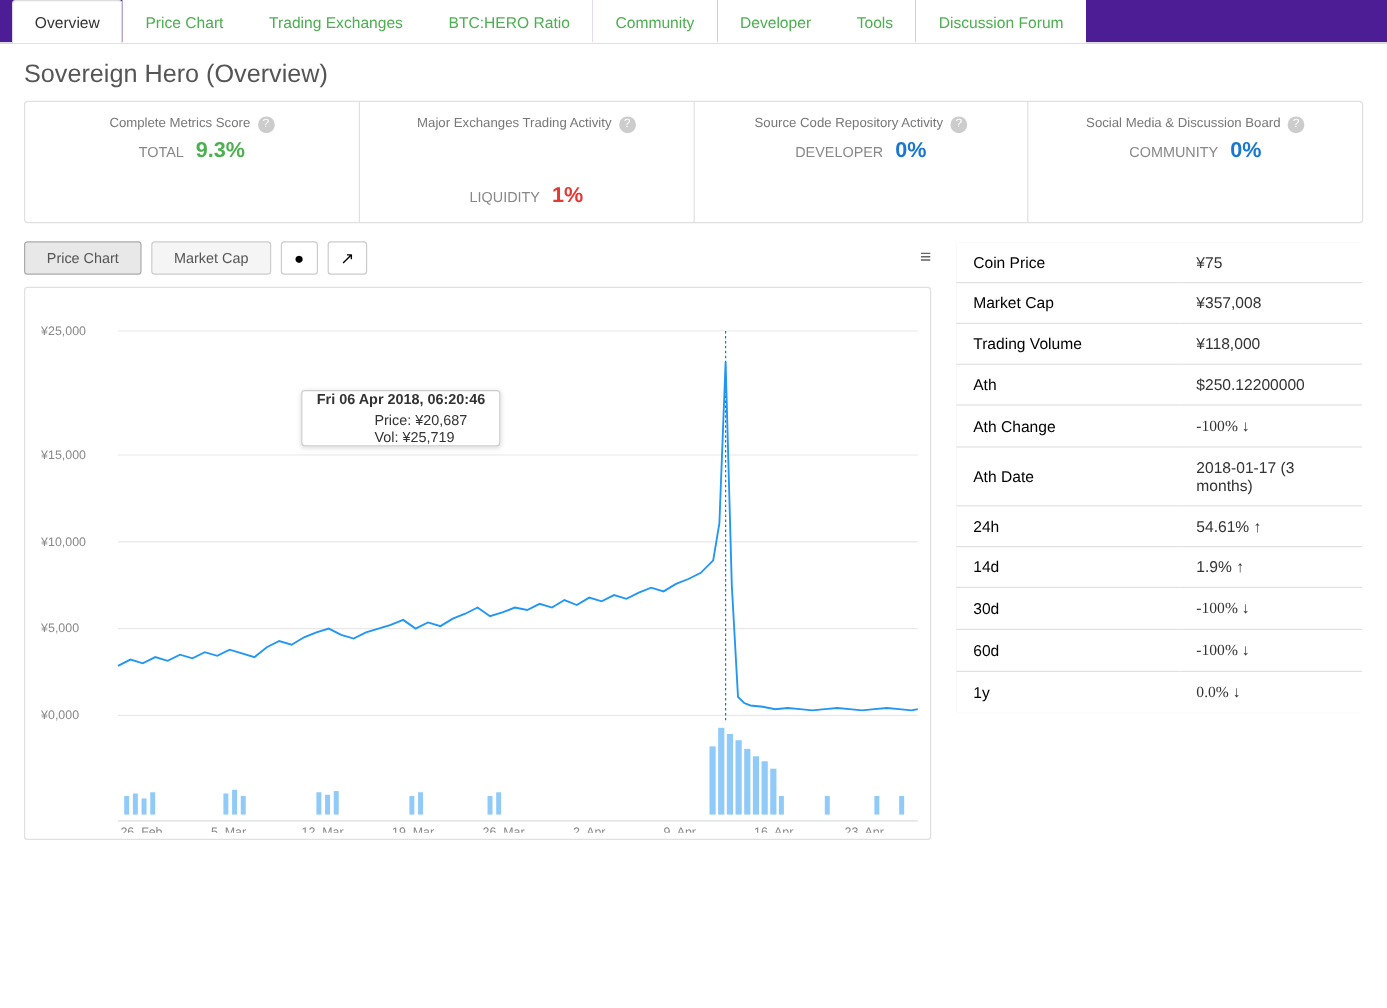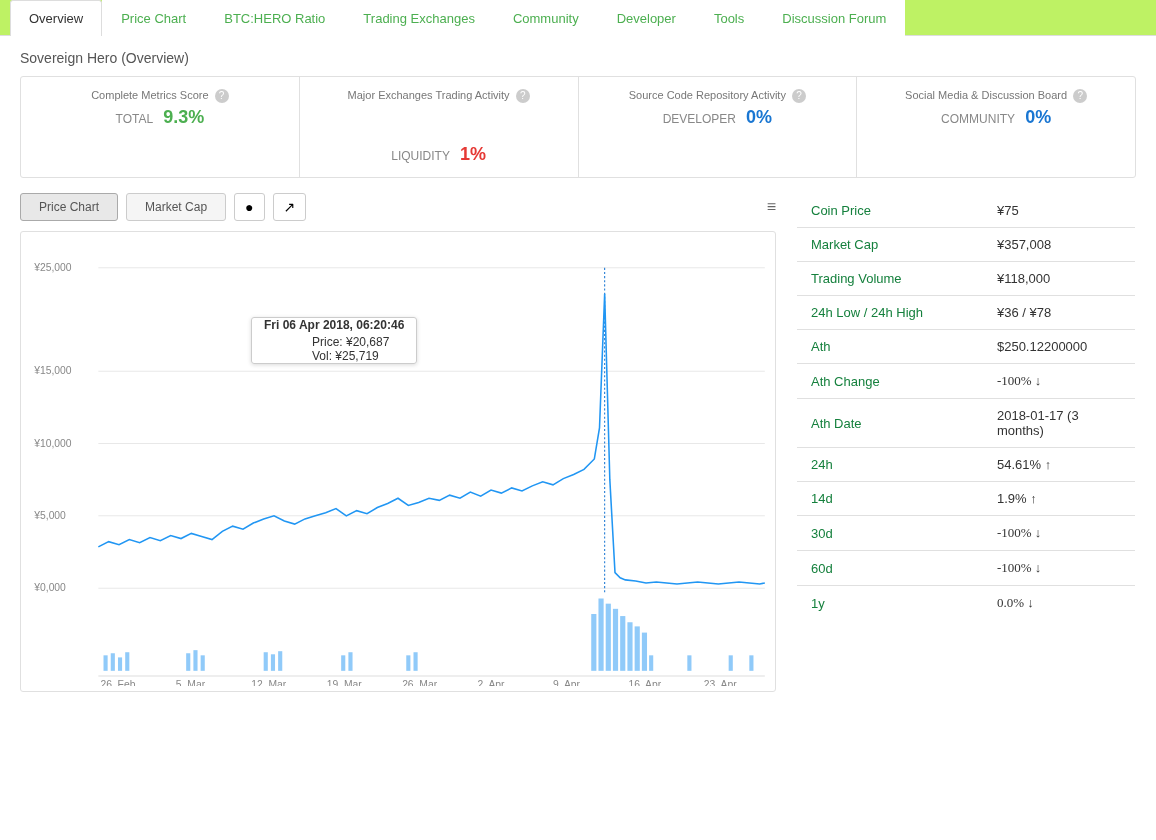--- a/index.html
+++ b/index.html
@@ -2,21 +2,21 @@
 <html><head>
   <meta charset="utf-8">
   <style>
     * { box-sizing: border-box; margin: 0; padding: 0; }
     body { font-family: Arial, sans-serif; font-size: 13px; background: #fff; color: #333; }
 
     
     .nav-tabs {
       display: flex;
       border-bottom: 1px solid #ddd;
-      background: #bef264;
+      background: #4c1d95;
       padding: 0 10px;
     }
     .nav-tab {
       padding: 10px 18px;
       cursor: pointer;
       font-size: 13px;
       color: #4caf50;
       border: 1px solid transparent;
       border-bottom: none;
       margin-bottom: -1px;
@@ -25,21 +25,21 @@
     .nav-tab.active {
       color: #333;
       border-color: #ddd;
       border-bottom-color: #fff;
       border-radius: 3px 3px 0 0;
     }
 
     
     .page-title {
       padding: 14px 20px 10px;
-      font-size: 14px;
+      font-size: 21px;
       color: #555;
     }
 
     
     .metrics-row {
       display: flex;
       border: 1px solid #e0e0e0;
       margin: 0 20px 15px;
       border-radius: 3px;
     }
@@ -173,21 +173,21 @@
     }
     .info-table tr {
       border-bottom: 1px solid #e0e0e0;
     }
     .info-table tr:last-child { border-bottom: none; }
     .info-table td {
       padding: 9px 14px;
       font-size: 13px;
     }
     .info-table td:first-child {
-      color: #15803d;
+      color: #000000;
       font-weight: 500;
       width: 55%;
     }
     .info-table td:last-child {
       color: #333;
     }
     .change-up { color: #4caf50; }
     .change-down { color: #e53935; font-family: Liberation Serif, serif; }
 
     .y-label {
@@ -211,22 +211,22 @@
       stroke-width: 1;
       stroke-dasharray: 2,2;
     }
   </style>
 </head>
 <body>
 
 <div class="nav-tabs">
   <div class="nav-tab active">Overview</div>
   <div class="nav-tab">Price Chart</div>
+  <div class="nav-tab">Trading Exchanges</div>
   <div class="nav-tab">BTC:HERO Ratio</div>
-  <div class="nav-tab">Trading Exchanges</div>
   <div class="nav-tab">Community</div>
   <div class="nav-tab">Developer</div>
   <div class="nav-tab">Tools</div>
   <div class="nav-tab">Discussion Forum</div>
 </div>
 
 <div class="page-title">Sovereign Hero (Overview)</div>
 
 <div class="metrics-row">
   <div class="metric-item">
@@ -372,24 +372,20 @@
           </tr>
           <tr>
             <td>Market Cap</td>
             <td>¥357,008</td>
           </tr>
           <tr>
             <td>Trading Volume</td>
             <td>¥118,000</td>
           </tr>
           <tr>
-            <td>24h Low / 24h High</td>
-            <td>¥36 / ¥78</td>
-          </tr>
-          <tr>
             <td>Ath</td>
             <td>$250.12200000</td>
           </tr>
           <tr>
             <td>Ath Change</td>
             <td class="change-down">-100% ↓</td>
           </tr>
           <tr>
             <td>Ath Date</td>
             <td>2018-01-17 (3 months)</td>

